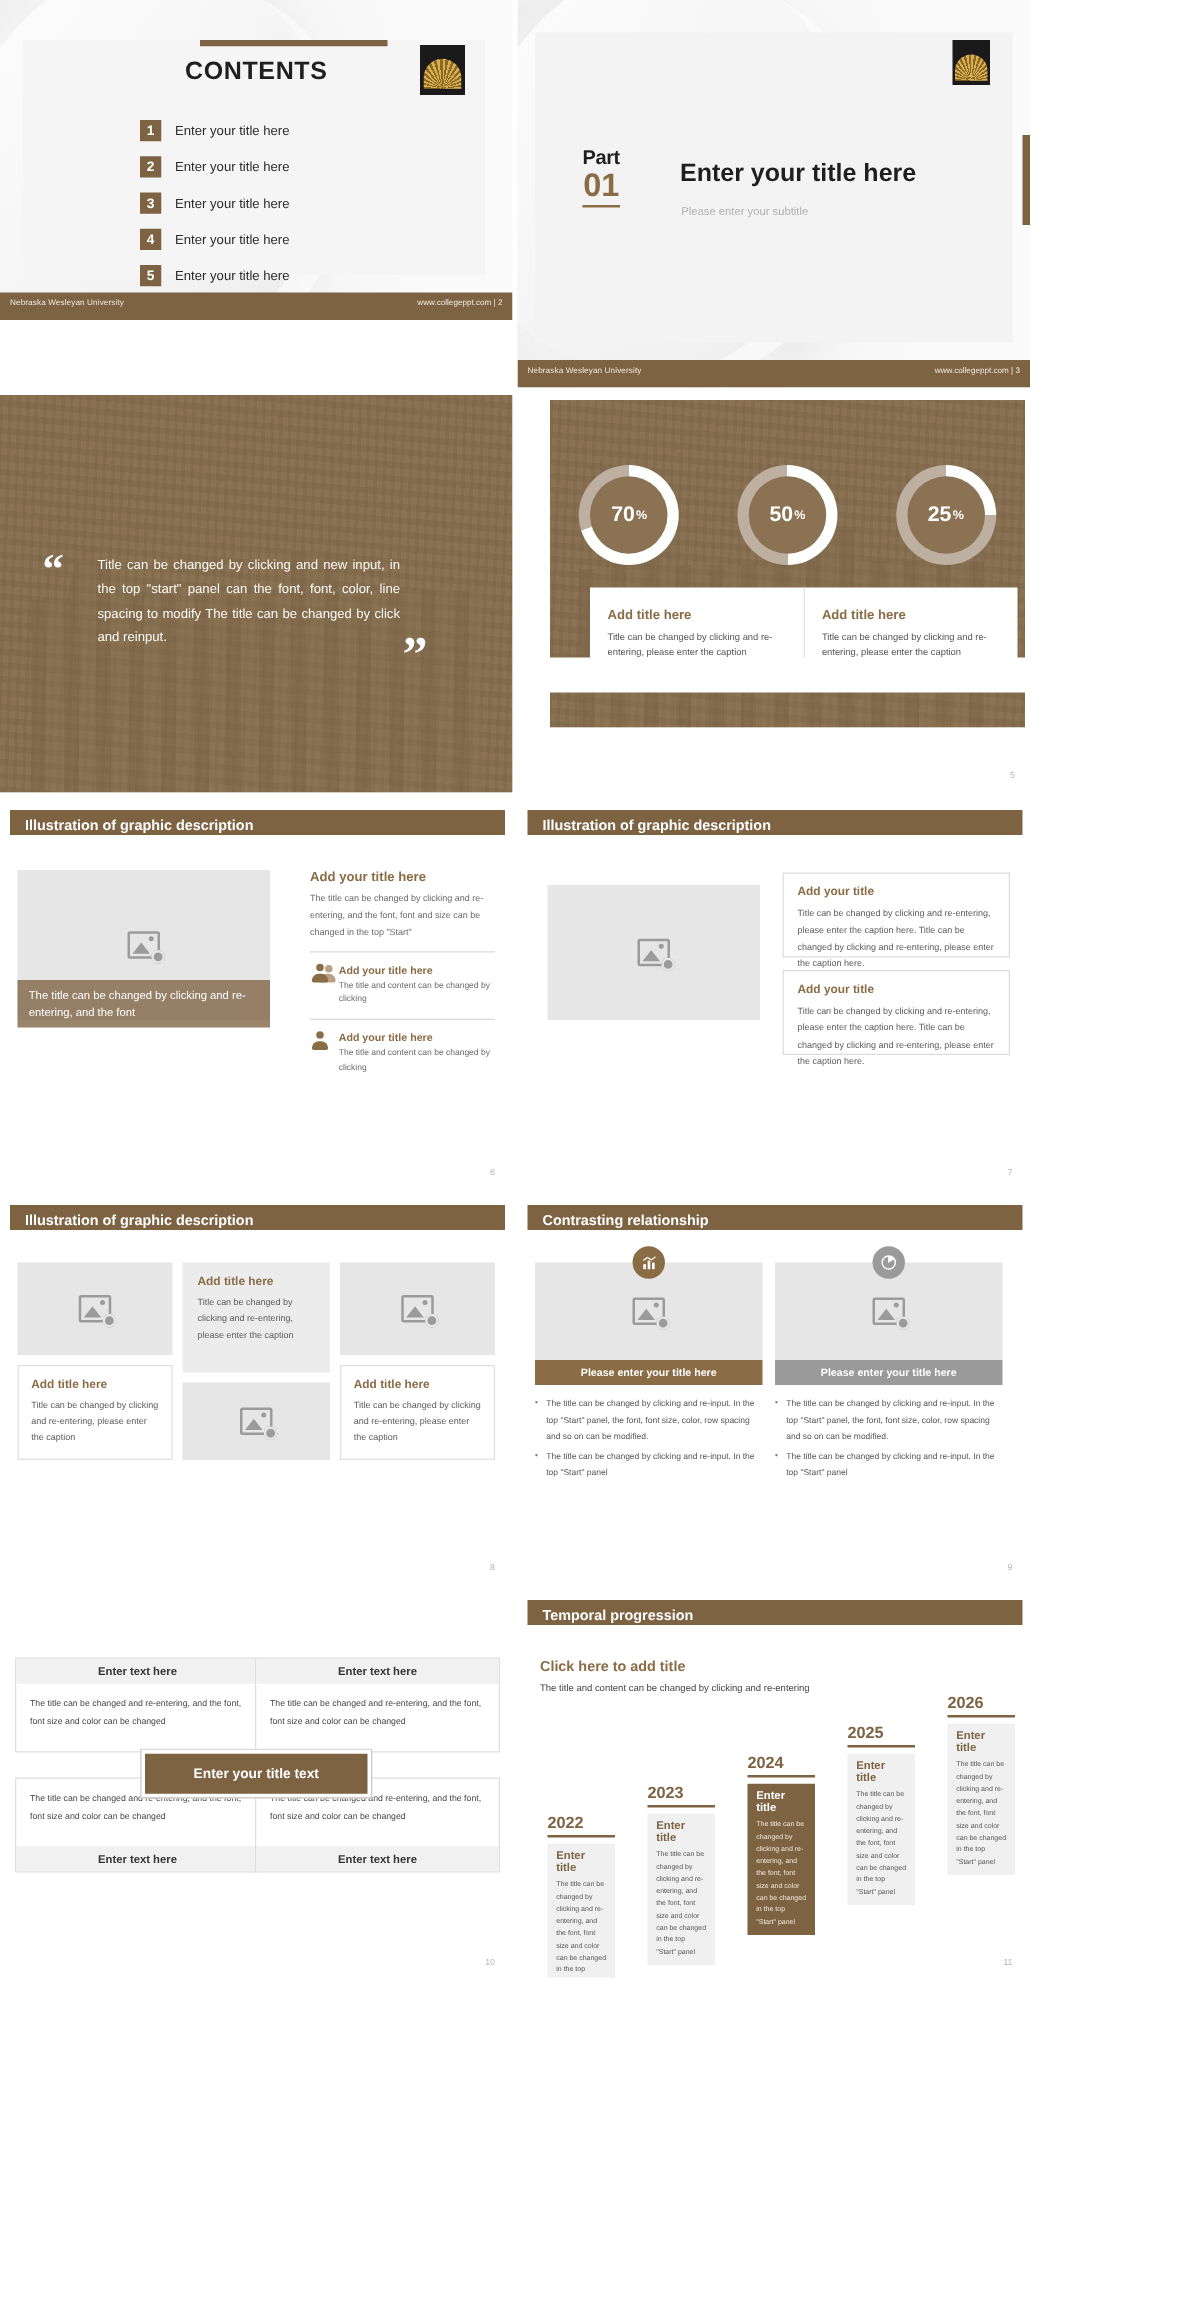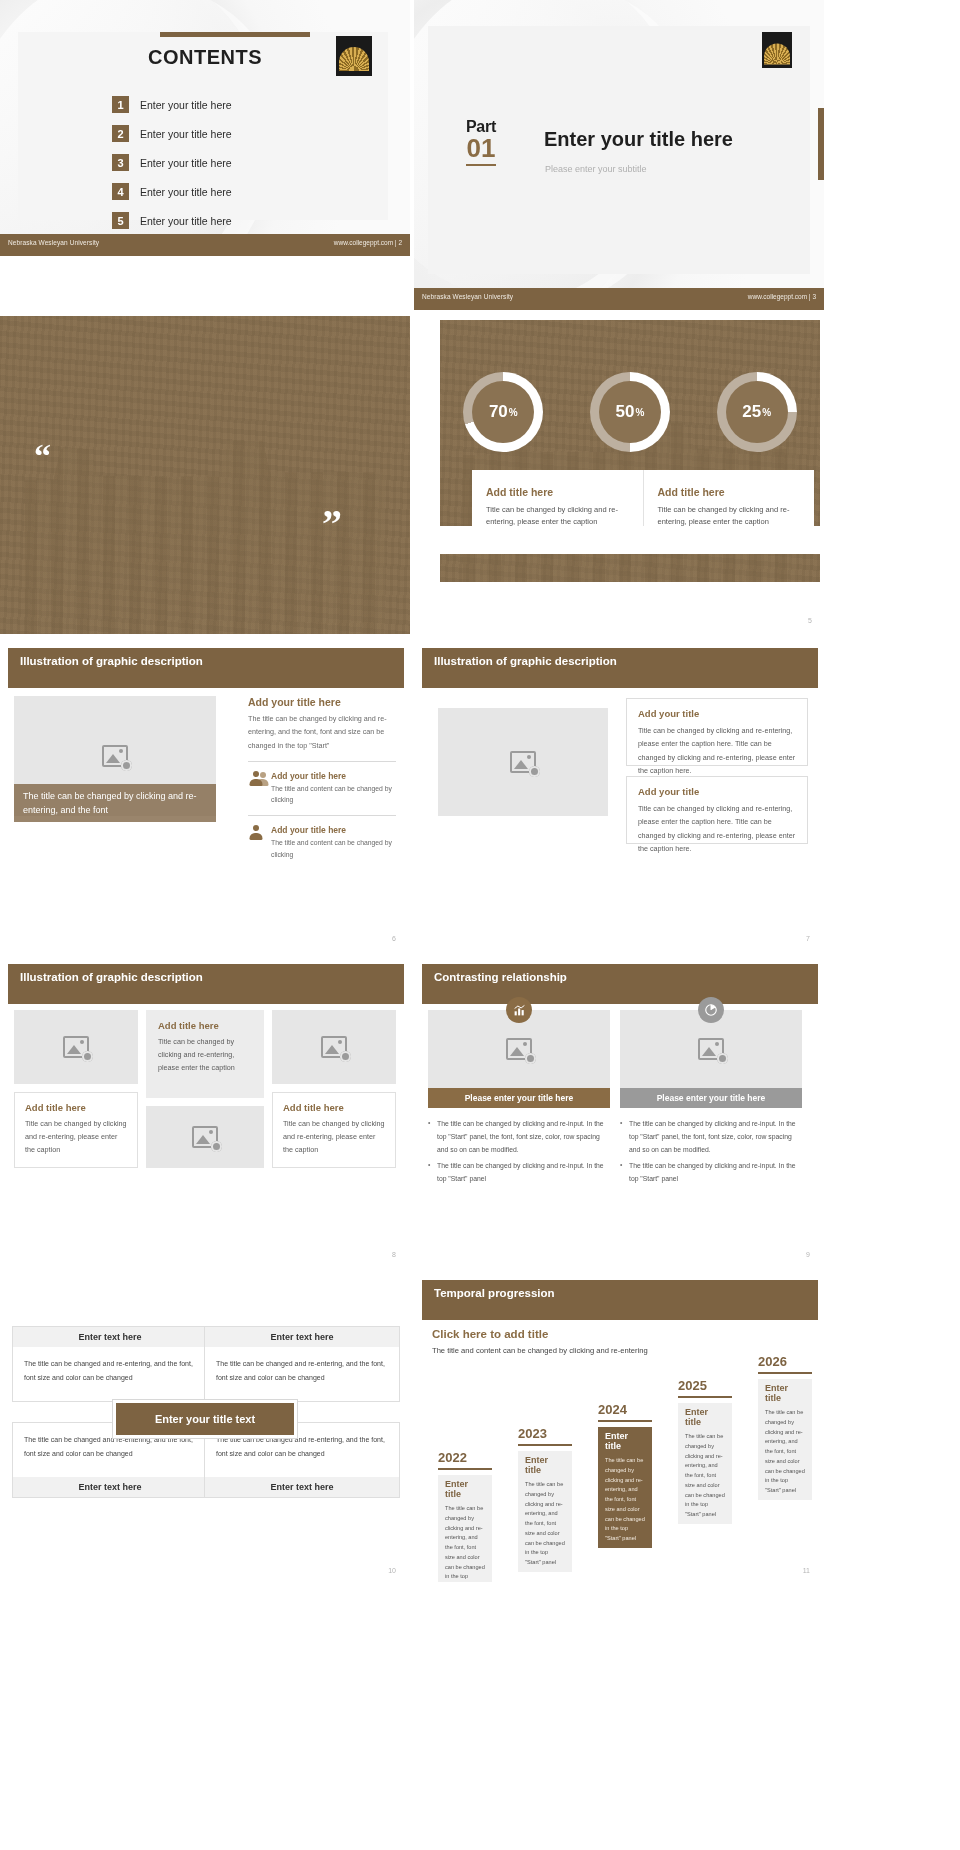--- a/index.html
+++ b/index.html
@@ -100,21 +100,21 @@
                display:flex; }
   .s5 .bx { flex:1; padding:16px 14px 0 14px; }
   .s5 .bx + .bx { border-left:1px solid #e2e2e2; }
   .s5 .bx h4 { font-size:10.5px; color:#8a6c45; font-weight:bold; margin-bottom:6px; }
   .s5 .bx p { font-size:7.5px; color:#555; line-height:1.6; }
   .s5 .whitestrip { position:absolute; left:0; right:0; bottom:28px; height:28px; background:#fff; }
   .s5 .pnum { position:absolute; right:12px; bottom:10px; font-size:7px; color:#b5b5b5; }
 
   
   .cs { height:310px; background:#fff; }
-  .cs .hdr { position:absolute; left:8px; right:6px; top:8px; height:40px; background:#7d6342; }
+  .cs .hdr { position:absolute; left:8px; right:6px; top:8px; height:20px; background:#7d6342; }
   .cs .hdr span { position:absolute; left:12px; top:7px; font-size:11.5px; font-weight:bold; color:#fff; }
   .cs .pnum { position:absolute; right:14px; bottom:8px; font-size:7px; color:#b5b5b5; }
 
   .imgph { background:#e6e6e6; display:flex; align-items:center; justify-content:center; }
   .imgico { width:26px; height:22px; border:2.4px solid #9b9b9b; position:relative; border-radius:2px; }
   .imgico:before { content:""; position:absolute; left:2px; bottom:2px; width:0;height:0;
      border-left:7px solid transparent;border-right:7px solid transparent;border-bottom:9px solid #9b9b9b; }
   .imgico:after { content:""; position:absolute; right:-6px; bottom:-6px; width:11px; height:11px;
      border-radius:50%; background:#9b9b9b; box-shadow: inset 0 0 0 2px #e6e6e6; }
   .imgico em { position:absolute; right:3px; top:2px; width:4px; height:4px; border-radius:50%; background:#9b9b9b; }
@@ -255,20 +255,21 @@
         <span>www.collegeppt.com</span> | <span>3</span>
       </div>
     </div>
   </div>
 
   <div class="rowgap"></div>
 
   <div class="slide s4">
     <div class="photo"></div>
     <div class="q1">“</div>
+    <div class="qtxt">Title can be changed by clicking and new input, in the top "start" panel can the font, font, color, line spacing to modify The title can be changed by click and reinput.</div>
     <div class="q2">”</div>
   </div>
 
   <div class="gap"></div>
 
   <div class="slide s5">
     <div class="inner">
       <div class="photo"></div>
       <div class="donuts">
 

